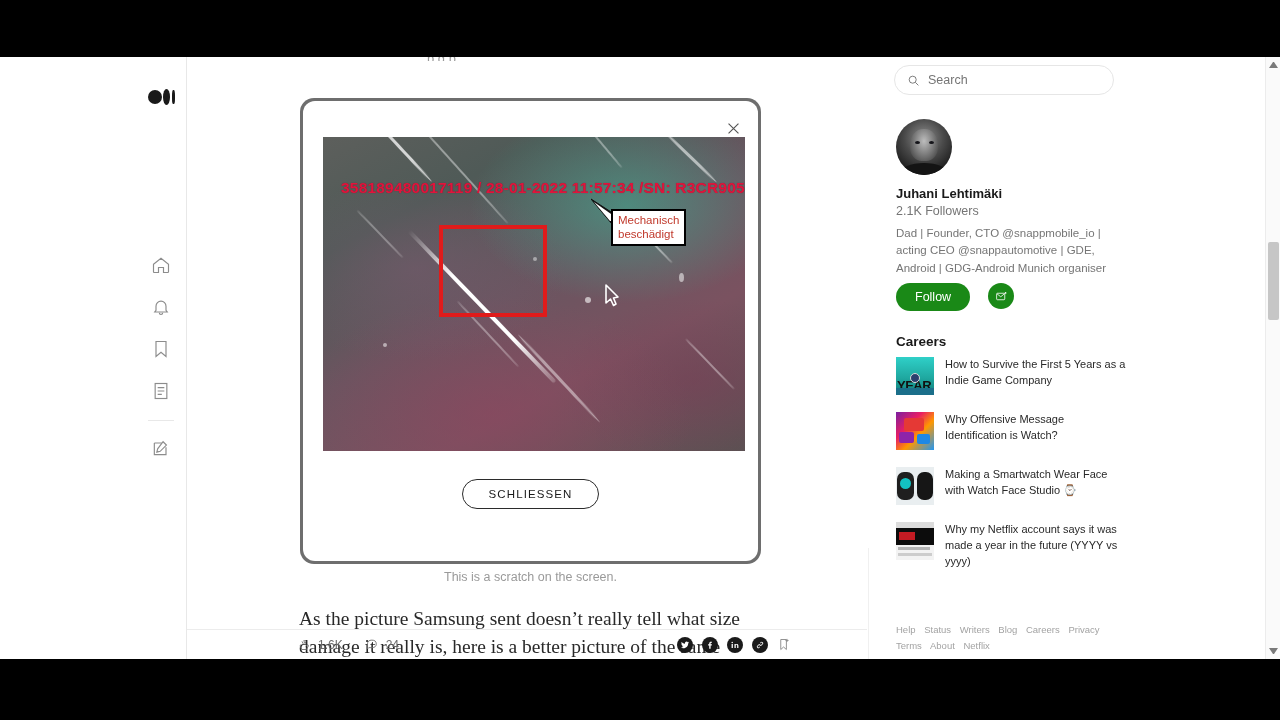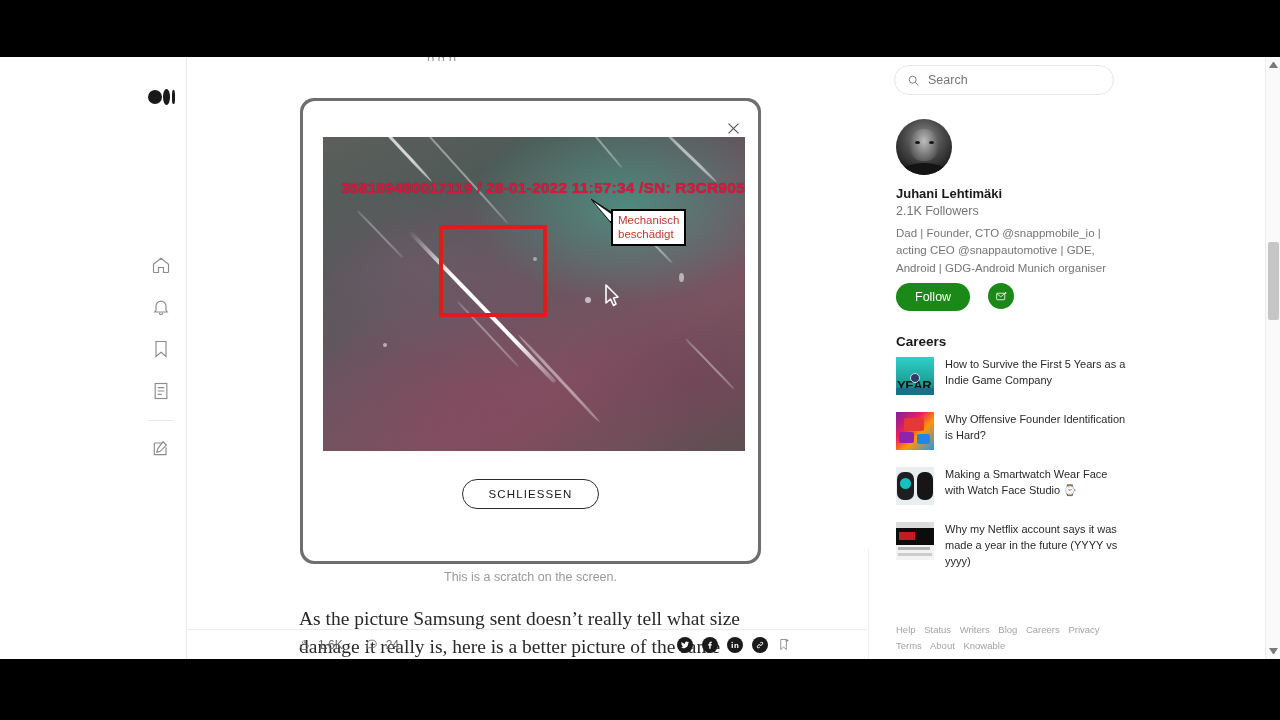--- a/index.html
+++ b/index.html
@@ -401,21 +401,21 @@
               <div class="strip"></div>
             </div>
           <div class="rel-text">How to Survive the First 5 Years as a Indie Game Company</div>
         </div>
         <div class="related-item">
           <div class="thumb t2">
               <div class="b1"></div>
               <div class="b2"></div>
               <div class="b3"></div>
             </div>
-          <div class="rel-text">Why Offensive Founder Identification is Hard?</div>
+          <div class="rel-text">Why Offensive Message Identification is Watch?</div>
         </div>
         <div class="related-item">
           <div class="thumb t4">
               <div class="w1"></div>
               <div class="w1i"></div>
               <div class="w2"></div>
             </div>
           <div class="rel-text">Making a Smartwatch Wear Face with Watch Face Studio ⌚</div>
         </div>
         <div class="related-item">
@@ -432,21 +432,21 @@
 
       <div class="footer-links">
         <span>Help</span>
         <span>Status</span>
         <span>Writers</span>
         <span>Blog</span>
         <span>Careers</span>
         <span>Privacy</span>
         <span>Terms</span>
         <span>About</span>
-        <span>Knowable</span>
+        <span>Netflix</span>
       </div>
     </div>
 
     <div class="scrollbar">
       <div class="sb-arrow up"></div>
       <div class="sb-thumb"></div>
       <div class="sb-arrow down"></div>
     </div>
 
   </div>

